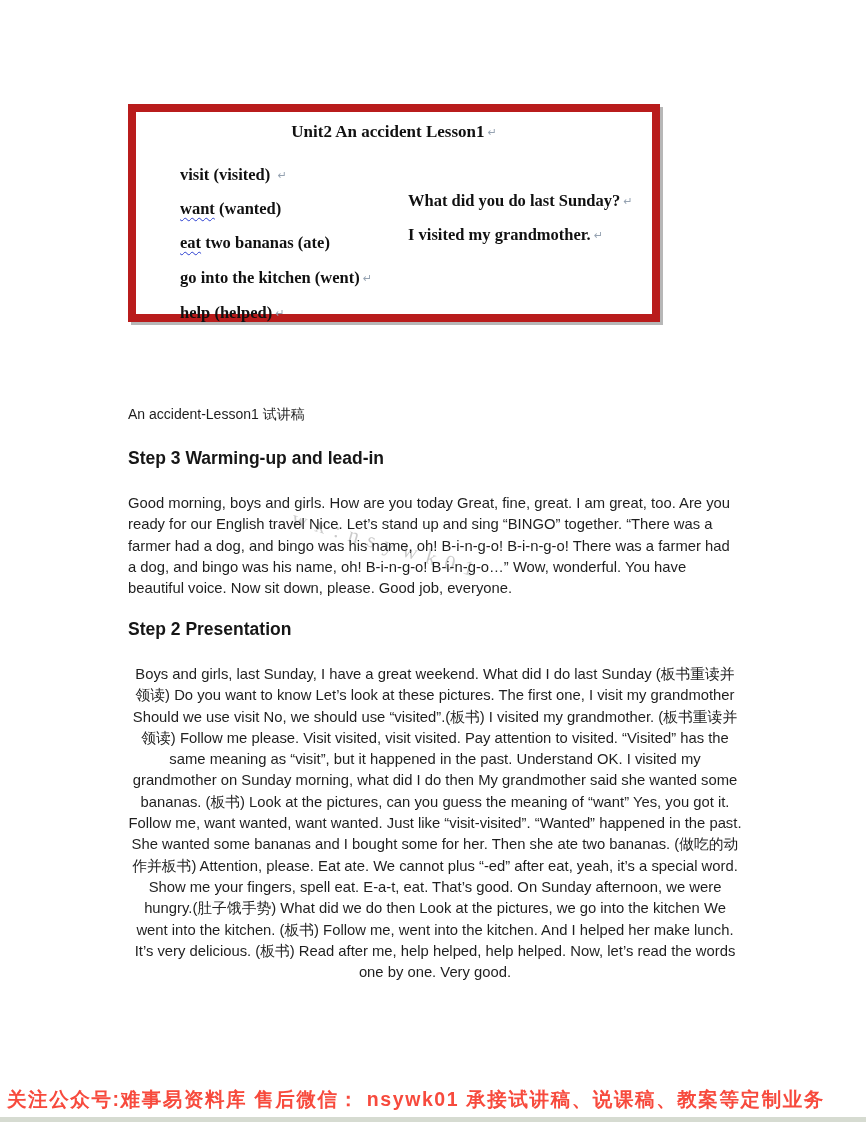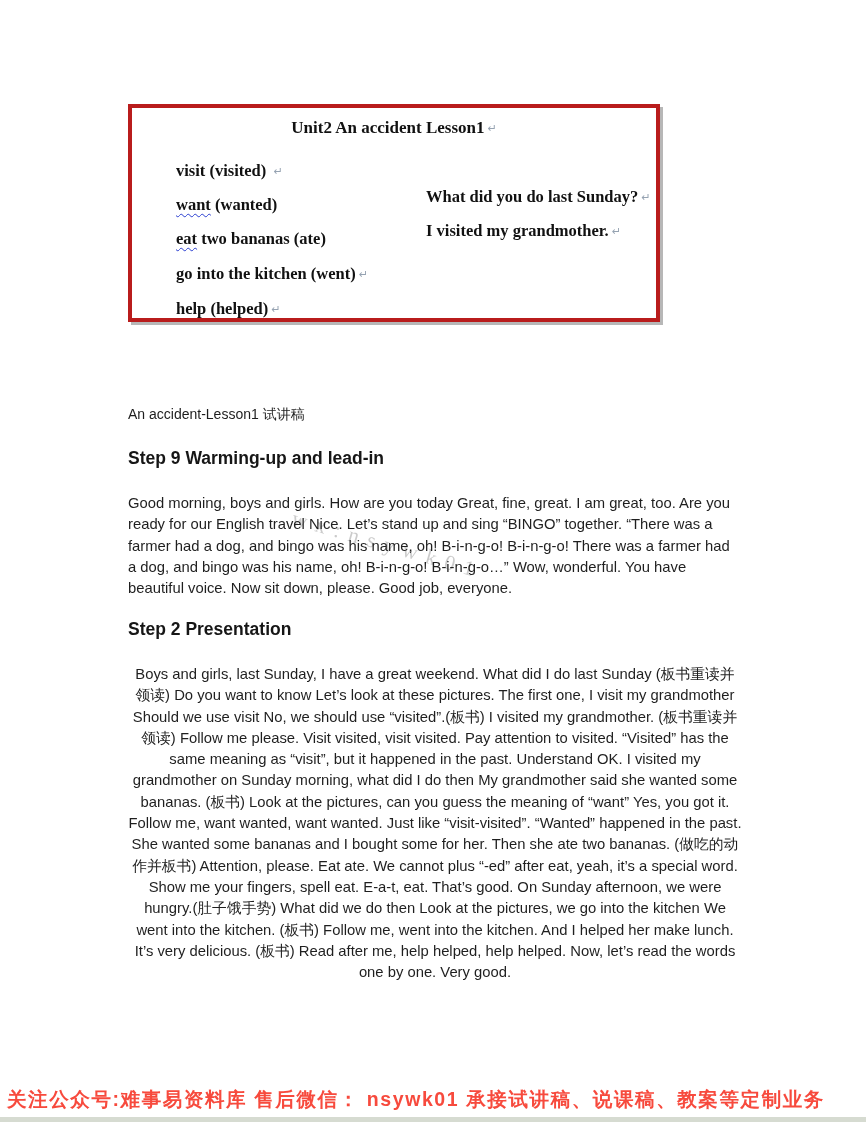--- a/index.html
+++ b/index.html
@@ -14,21 +14,21 @@
     color: #212121;
   }
 
   
   .vocab-box {
     position: absolute;
     left: 128px;
     top: 104px;
     width: 532px;
     height: 218px;
-    border: 4px solid #b91c1c;
+    border: 8px solid #b91c1c;
     box-shadow: 3px 3px 0 #b7b7b7;
     background: #ffffff;
     font-family: "Liberation Serif", serif;
     font-weight: bold;
     color: #111111;
   }
   .box-title {
     position: absolute;
     top: 10px;
     left: 0;
@@ -37,21 +37,21 @@
     font-size: 17px;
   }
   .box-row {
     position: absolute;
     left: 0;
     width: 100%;
     font-size: 16.5px;
     white-space: nowrap;
   }
   .box-row .left  { position: absolute; left: 44px; margin-top: 8px; }
-  .box-row .right { position: absolute; left: 272px; margin-left: 22px; }
+  .box-row .right { position: absolute; left: 272px; }
   .row-0 { top: 45px; }
   .row-1 { top: 79px; }
   .row-2 { top: 113px; }
   .row-3 { top: 148px; }
   .row-4 { top: 183px; }
   .wavy {
     text-decoration: underline;
     text-decoration-style: wavy;
     text-decoration-color: #2b3fd0;
     text-decoration-thickness: 1px;
@@ -160,21 +160,21 @@
 
     <div class="box-row row-4">
       <span class="left"><span>help</span><span> (helped)</span><span class="pmark">↵</span></span>
     </div>
   </div>
 
   <div class="watermark">wx:nsywk01</div>
 
   <div class="subtitle">An accident-Lesson1 试讲稿</div>
 
-  <div class="step-heading heading-1">Step 9 Warming-up and lead-in</div>
+  <div class="step-heading heading-1">Step 3 Warming-up and lead-in</div>
   <div class="body-para para-1">Good morning, boys and girls. How are you today Great, fine, great. I am great, too. Are you ready for our English travel Nice. Let’s stand up and sing “BINGO” together. “There was a farmer had a dog, and bingo was his name, oh! B-i-n-g-o! B-i-n-g-o! There was a farmer had a dog, and bingo was his name, oh! B-i-n-g-o! B-i-n-g-o…” Wow, wonderful. You have beautiful voice. Now sit down, please. Good job, everyone.</div>
 
   <div class="step-heading heading-2">Step 2 Presentation</div>
   <div class="body-para para-2">Boys and girls, last Sunday, I have a great weekend. What did I do last Sunday (板书重读并领读) Do you want to know Let’s look at these pictures. The first one, I visit my grandmother Should we use visit No, we should use “visited”.(板书) I visited my grandmother. (板书重读并领读) Follow me please. Visit visited, visit visited. Pay attention to visited. “Visited” has the same meaning as “visit”, but it happened in the past. Understand OK. I visited my grandmother on Sunday morning, what did I do then My grandmother said she wanted some bananas. (板书) Look at the pictures, can you guess the meaning of “want” Yes, you got it. Follow me, want wanted, want wanted. Just like “visit-visited”. “Wanted” happened in the past. She wanted some bananas and I bought some for her. Then she ate two bananas. (做吃的动作并板书) Attention, please. Eat ate. We cannot plus “-ed” after eat, yeah, it’s a special word. Show me your fingers, spell eat. E-a-t, eat. That’s good. On Sunday afternoon, we were hungry.(肚子饿手势) What did we do then Look at the pictures, we go into the kitchen We went into the kitchen. (板书) Follow me, went into the kitchen. And I helped her make lunch. It’s very delicious. (板书) Read after me, help helped, help helped. Now, let’s read the words one by one. Very good.</div>
 
   <div class="footer-banner">关注公众号:难事易资料库 售后微信： nsywk01 承接试讲稿、说课稿、教案等定制业务</div>
   <div class="bottom-bar"></div>
 
 </div>
 

